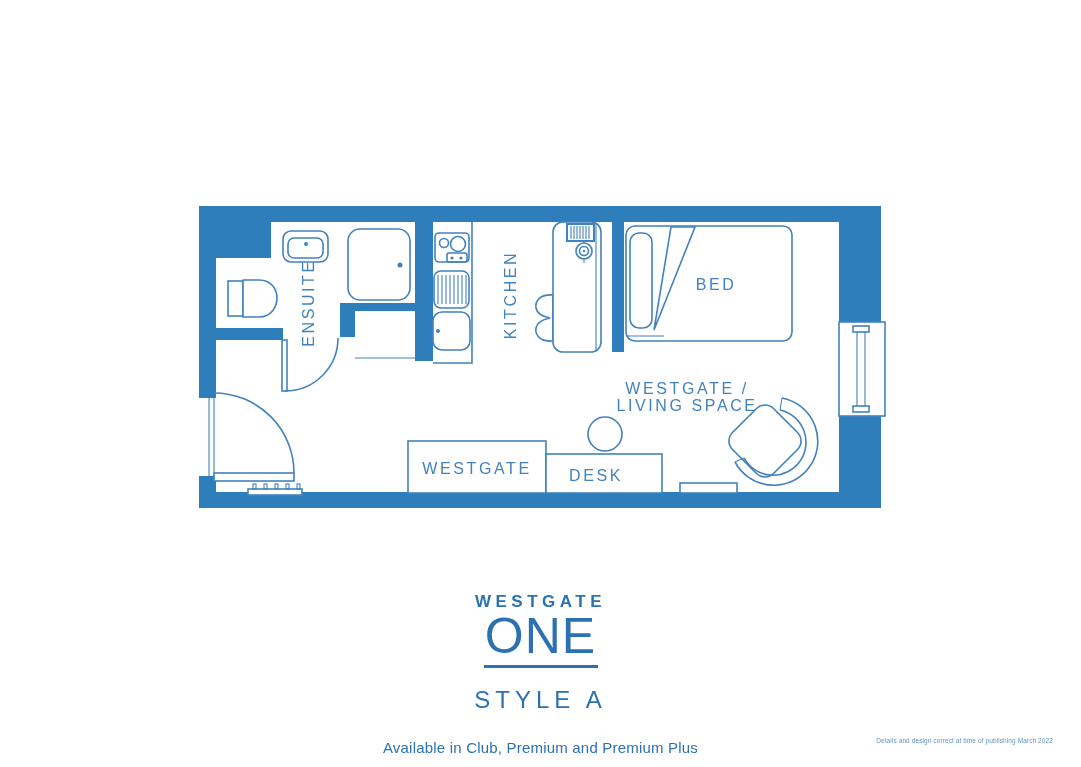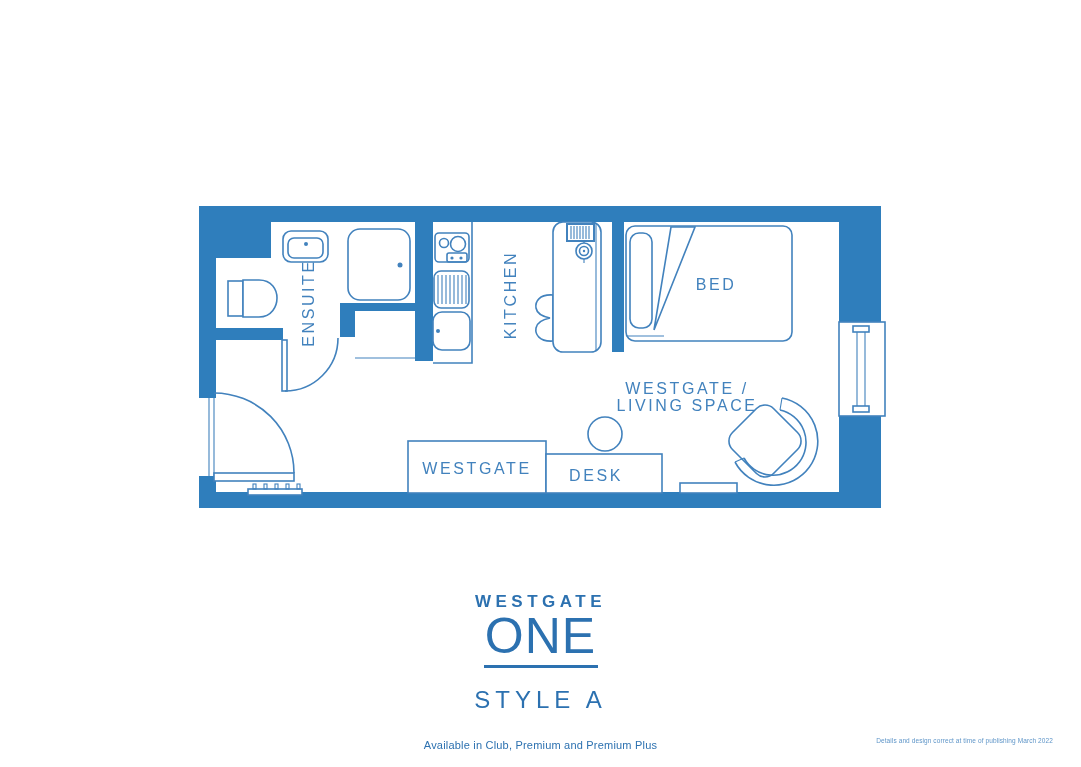--- a/index.html
+++ b/index.html
@@ -30,21 +30,21 @@
     transform:translate(-50%,-50%) rotate(180deg);
     letter-spacing:2.6px;line-height:1;
   }
   .logo{
     position:absolute;left:0;right:0;top:592px;text-align:center;color:var(--logo);
   }
   .logo .wordmark-top{font-size:17px;font-weight:700;letter-spacing:4.5px;}
   .logo .wordmark-main{font-size:50px;font-weight:400;letter-spacing:1px;line-height:46px;margin-top:1px;}
   .logo .rule{width:114px;height:3px;background:var(--logo);margin:6px auto 0 auto;}
   .logo .style-name{font-size:24px;font-weight:400;letter-spacing:5px;margin-top:18px;}
-  .logo .availability{font-size:11px;font-weight:400;letter-spacing:0.2px;margin-top:25px;color:var(--logo);}
+  .logo .availability{font-size:15px;font-weight:400;letter-spacing:0.2px;margin-top:25px;color:var(--logo);}
   .footnote{
     position:absolute;right:28px;top:737px;
     font-size:6.5px;color:var(--footnote);letter-spacing:0.1px;
   }
 </style>
 </head>
 <body>
 
 <div class="stage">
 

